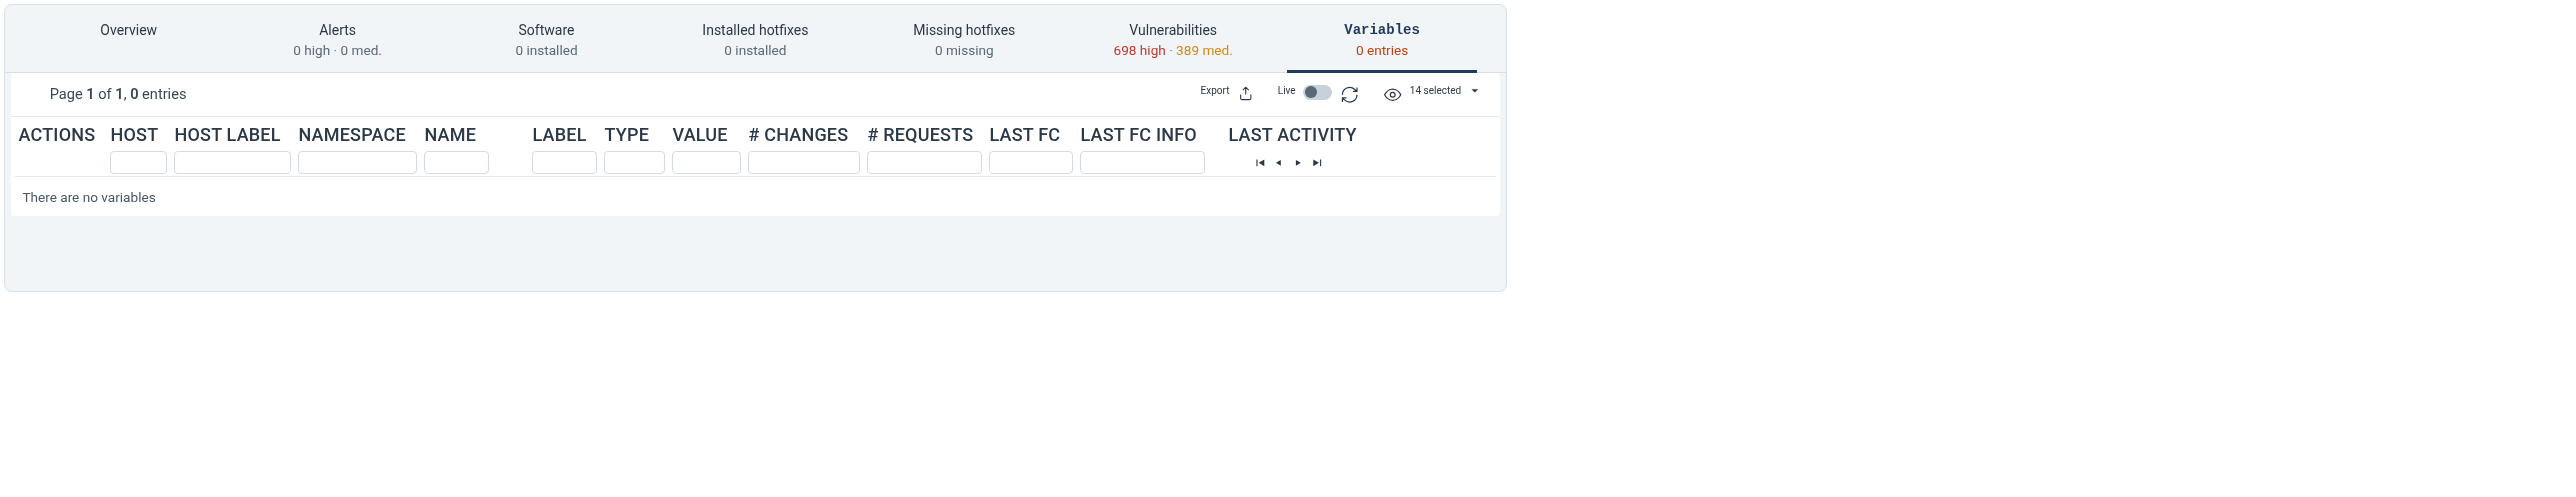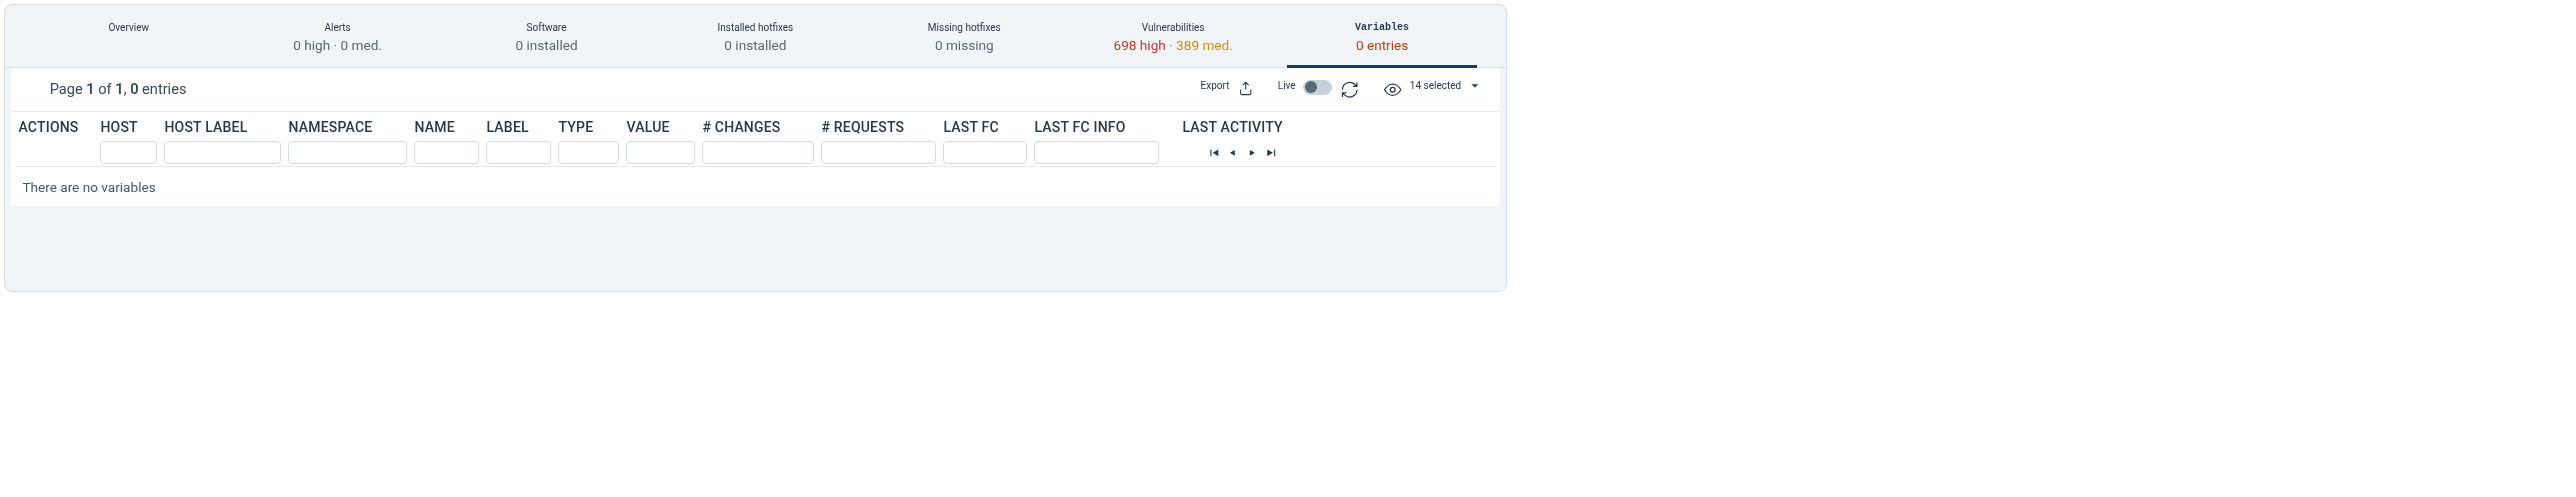--- a/index.html
+++ b/index.html
@@ -1,21 +1,21 @@
 <!DOCTYPE html>
 <html><head>
 <meta charset="utf-8">
 <style>
 * { box-sizing: border-box; margin: 0; padding: 0; }
 body { font-family: -apple-system, BlinkMacSystemFont, "Segoe UI", Roboto, sans-serif; background: #fff; padding: 3.9px; }
 .panel { background: #f2f5f8; border: 1px solid #d8dfe6; border-radius: 7.8px; width: 1503px; height: 288px; overflow: hidden; }
 
 .tabs { display: flex; padding: 13.6px 19.4px 0 19.4px; border-bottom: 1px solid #d8dfe6; }
 .tab { flex: 1; text-align: center; padding: 3.9px 0 13.6px 0; cursor: pointer; position: relative; }
-.tab-label { font-size: 10px; color: #2a3847; font-weight: 400; }
+.tab-label { font-size: 14px; color: #2a3847; font-weight: 400; }
 .tab-sub { font-size: 13.6px; color: #5a6976; margin-top: 3.9px; }
 .tab.active .tab-label { color: #1e3a5f; font-weight: 600; font-family: Liberation Mono, monospace; }
 .tab.active .tab-sub { color: #c2410c; font-weight: 400; }
 .tab.active::after { content: ''; position: absolute; bottom: -1px; left: 9.7px; right: 9.7px; height: 2.9px; background: #1e3a5f; }
 .high { color: #c0392b; }
 .med { color: #d68910; }
 .dot-sep { color: #7a8590; }
 
 .content { background: #fff; margin: 0 5.8px 5.8px 5.8px; border-radius: 3.9px; }
 .toolbar { display: flex; align-items: center; padding: 11.7px 19.4px 11.7px 39px; border-bottom: 1px solid #e4e9ee; }
@@ -23,28 +23,28 @@
 .page-info b { font-weight: 600; }
 .tool-group { display: flex; align-items: flex-start; gap: 7.8px; margin-left: 23px; font-size: 10px; color: #2a3847; }
 .icon { display: inline-flex; align-items: center; justify-content: center; }
 .toggle { width: 29px; height: 15.6px; border-radius: 7.8px; background: #c7d1db; position: relative; display: inline-block; }
 .toggle::after { content: ''; position: absolute; width: 11.7px; height: 11.7px; border-radius: 50%; background: #5a6976; top: 1.9px; left: 1.9px; }
 .eye-icon svg, .export-icon svg, .refresh-icon svg, .caret-icon svg { stroke: #2a3847; }
 
 .table-wrap { padding: 0 3.9px; }
 .headers { display: flex; align-items: flex-start; padding: 5.8px 0 0 0; border-bottom: 1px solid #e4e9ee; }
 .col { padding: 1.9px 3.9px; }
-.col-h { font-size: 14px; color: #2a3847; font-weight: 500; letter-spacing: 0.2px; white-space: nowrap; padding-bottom: 5.8px; }
+.col-h { font-size: 18px; color: #2a3847; font-weight: 500; letter-spacing: 0.2px; white-space: nowrap; padding-bottom: 5.8px; }
 .filter-input { width: 100%; height: 23px; border: 1px solid #d4dbe2; border-radius: 3.9px; padding: 0 3.9px; font-size: 11.7px; }
 .col-actions { width: 82px; }
-.col-host { width: 64px; }
+.col-host { width: 64px; margin-left: 10px; }
 .col-hostlabel { width: 124px; }
 .col-namespace { width: 126px; }
 .col-name { width: 72px; }
-.col-label { width: 72px; }
+.col-label { width: 72px; margin-left: 36px; }
 .col-type { width: 68px; }
 .col-value { width: 76px; }
 .col-lastvalue { width: 122px; }
 .col-changes { width: 119px; }
 .col-requests { width: 122px; }
 .col-lastfc { width: 91px; }
 .col-lastfcinfo { width: 132px; }
 .col-lastactivity { width: 128px; text-align: left; margin-left: 16px; }
 .pager { display: flex; gap: 3.9px; align-items: center; padding-top: 3.9px; justify-content: center; }
 .pager-btn { cursor: pointer; width: 15.6px; height: 15.6px; display: inline-flex; align-items: center; justify-content: center; }

